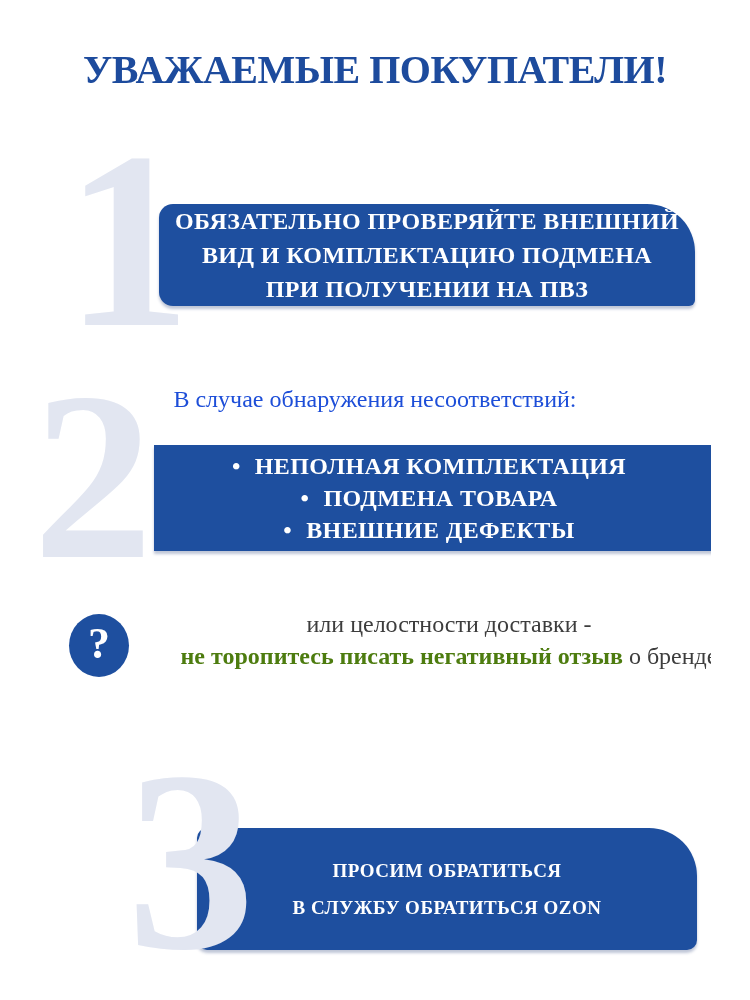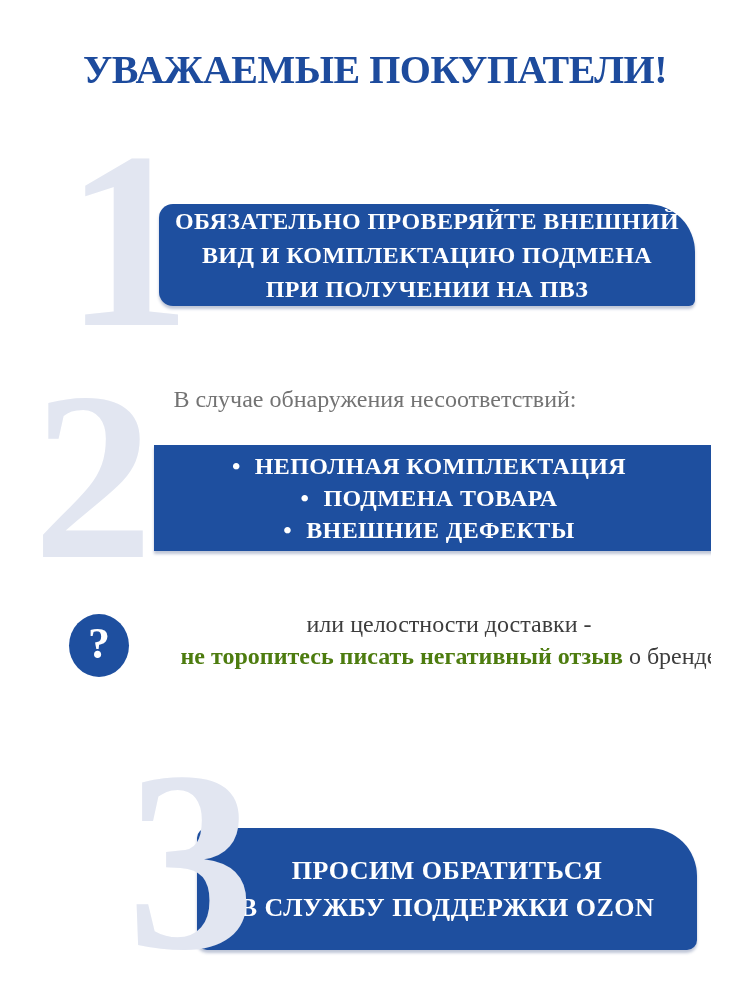--- a/index.html
+++ b/index.html
@@ -37,28 +37,28 @@
   }
   #banner2{
     left:115px;top:437px;width:623px;height:106px;
     border-radius:0 30px 0 0;
     font-size:24px;line-height:32px;letter-spacing:0.4px;
   }
   #banner2 .inner{width:550px;text-align:center;}
   #banner3{
     left:158px;top:820px;width:500px;height:122px;
     border-radius:10px 48px 10px 10px;
-    font-size:26px;line-height:37px;letter-spacing:0.5px;
+    font-size:19px;line-height:37px;letter-spacing:0.5px;
   }
   .banner-line{display:block;}
   .bullet-line{display:block;}
   .bullet-dot{display:inline-block;margin-right:14px;}
   .note{
     position:absolute;top:378px;left:0;width:100%;text-align:center;
-    font-size:24px;font-weight:400;color:#737373;
+    font-size:24px;font-weight:400;color:#1d4ed8;
   }
   .q-icon{
     position:absolute;left:30px;top:606px;width:60px;height:63px;
     background:var(--blue);border-radius:50%;
     display:flex;align-items:center;justify-content:center;
     color:#ffffff;font-size:44px;font-weight:700;z-index:2;
   }
   .q-icon span{position:relative;top:-2px;}
   .q-text{
     position:absolute;left:85px;top:600px;width:650px;text-align:center;
@@ -94,17 +94,17 @@
   <div class="q-icon">
     <span>?</span>
   </div>
   <div class="q-text">
     <span class="banner-line">или целостности доставки -</span>
     <span class="banner-line"><span class="strong">не торопитесь писать негативный отзыв</span><span> о бренде</span></span>
   </div>
 
   <div class="banner" id="banner3">
     <span class="banner-line">ПРОСИМ ОБРАТИТЬСЯ</span>
-    <span class="banner-line">В СЛУЖБУ ПОДДЕРЖКИ OZON</span>
+    <span class="banner-line">В СЛУЖБУ ОБРАТИТЬСЯ OZON</span>
   </div>
   <div class="numeral" id="num3">3</div>
 
 </div>
 
 </body></html>

